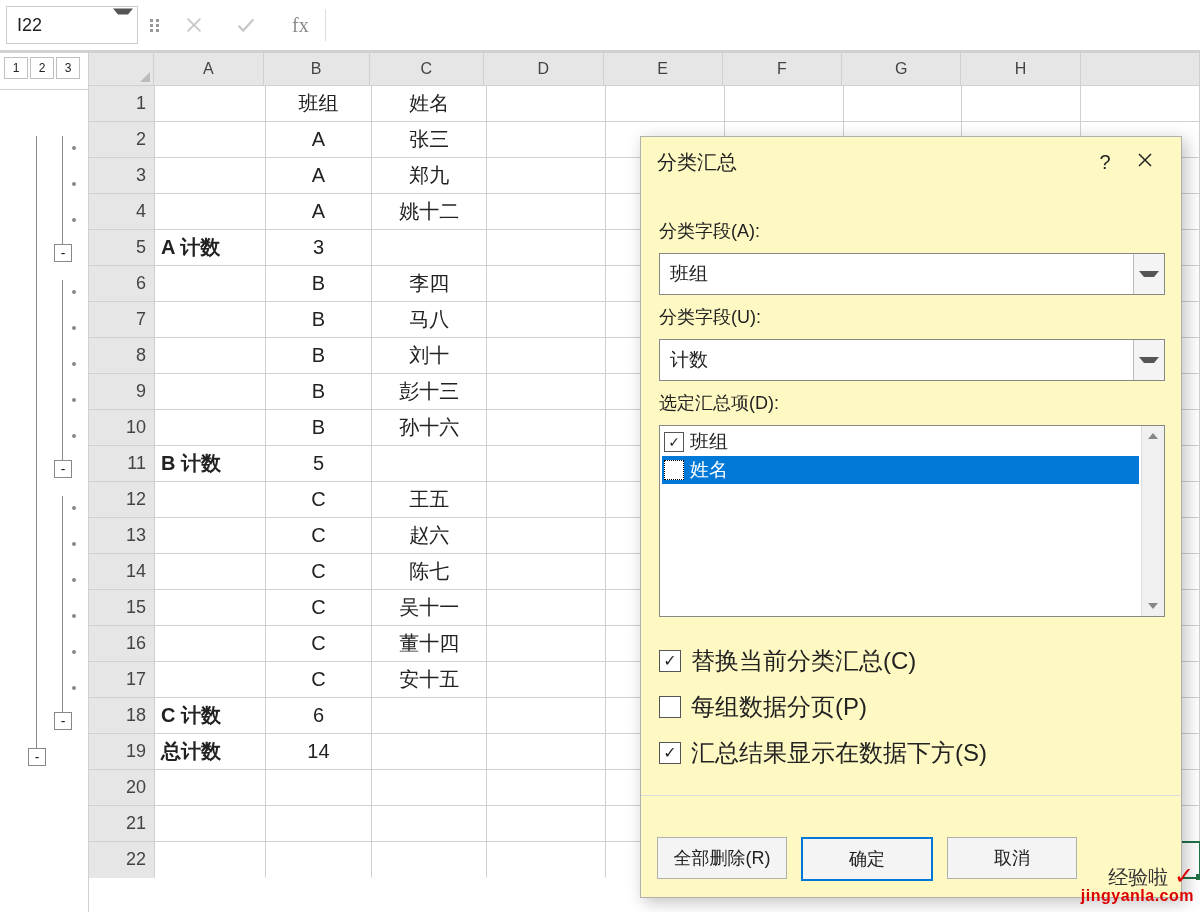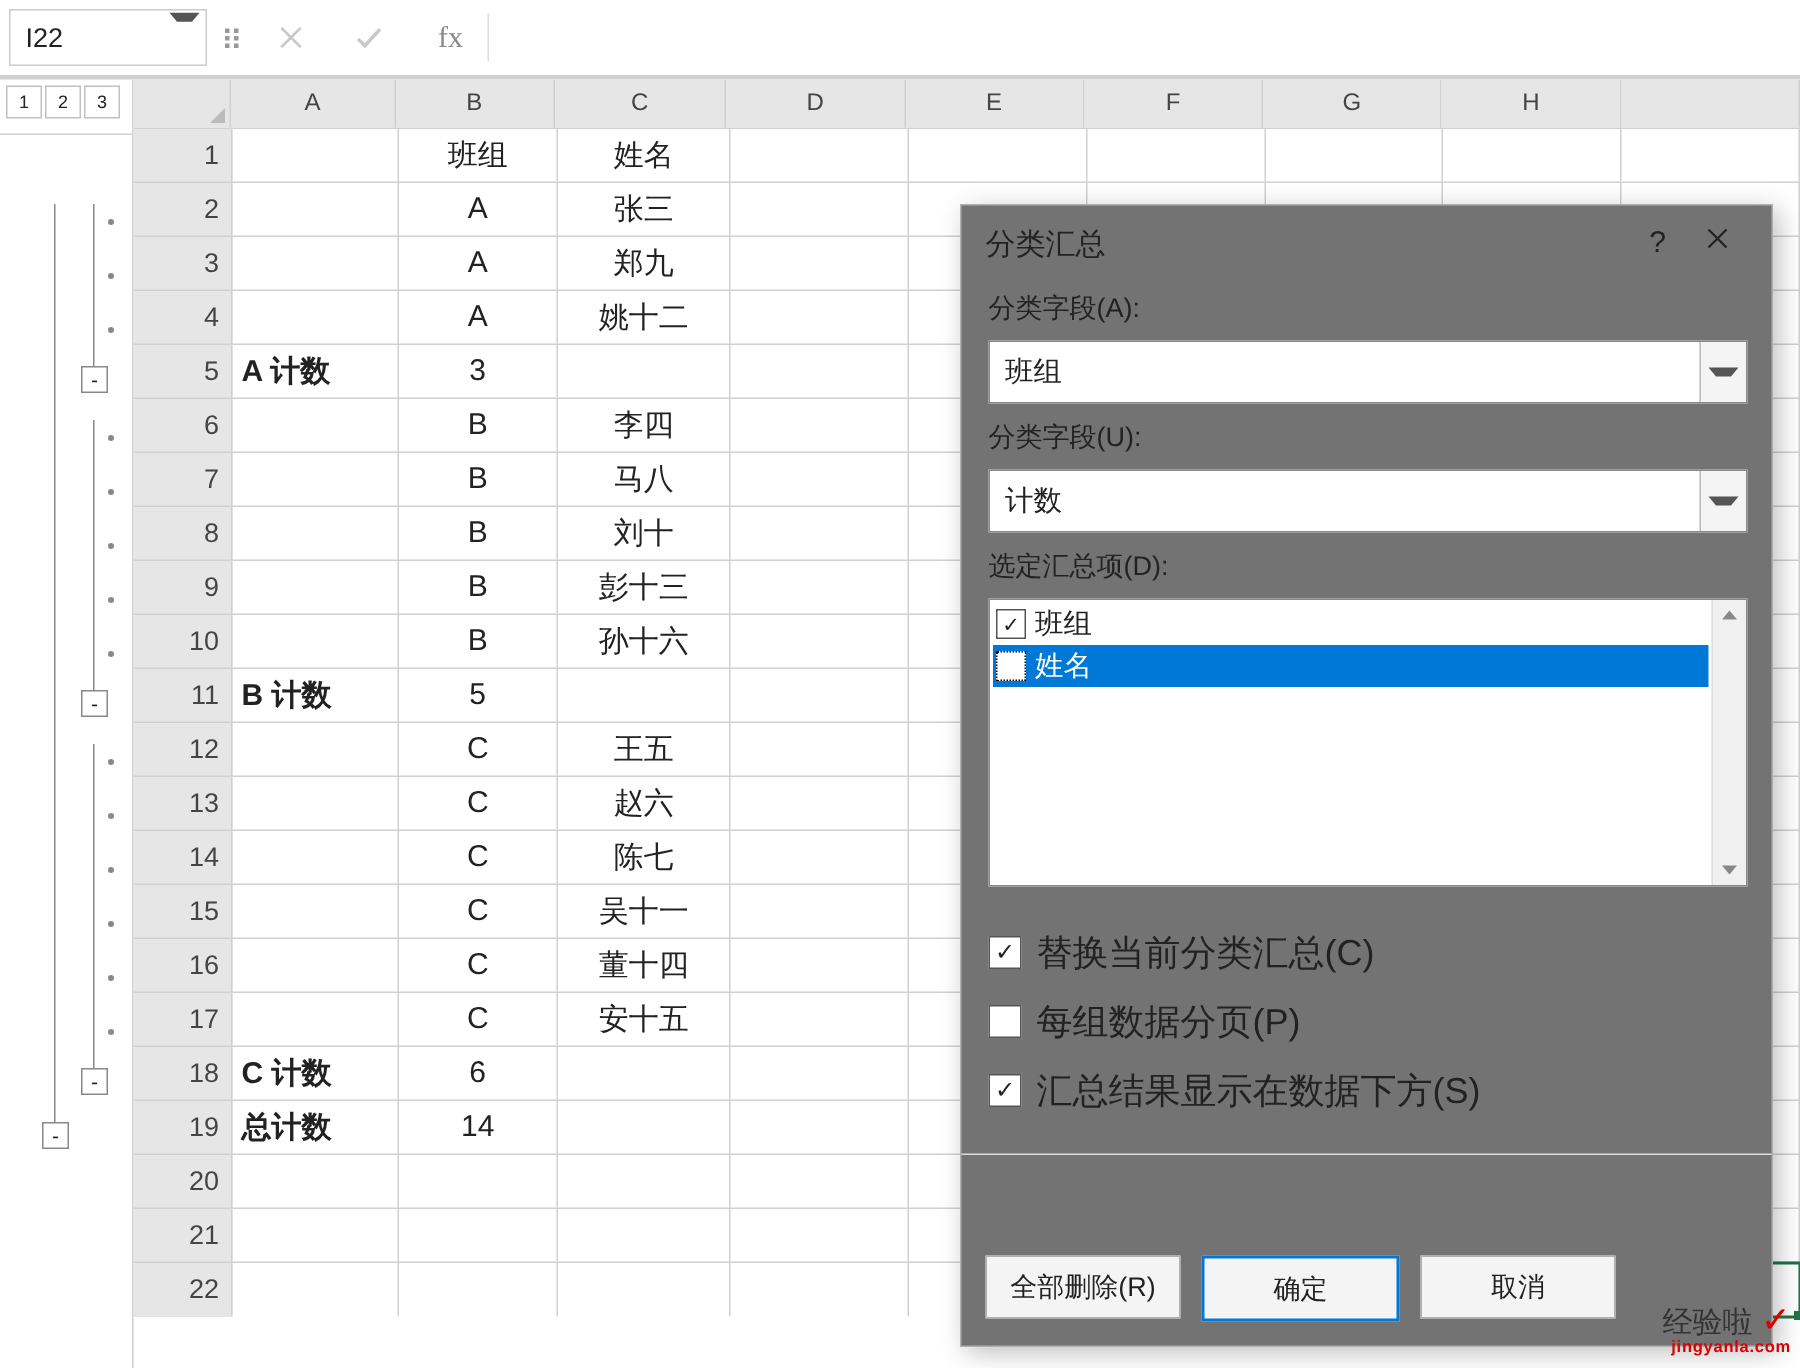--- a/index.html
+++ b/index.html
@@ -78,31 +78,31 @@
   .cell.bold { font-weight: bold; }
   .row22 .row-h, .row22 .cell { border-bottom-color: transparent; }
   .sel-cell { outline: 2px solid var(--green-line); outline-offset: -1px; position:relative; }
   .sel-cell::after { content:''; position:absolute; right:-3px; bottom:-3px; width:6px; height:6px; background:var(--green-line); }
 
   
   .dialog {
     position: absolute;
     left: 640px; top: 136px;
     width: 540px; height: 760px;
-    background: #737373;
+    background: #fef9c3;
     border: 1px solid #b0b0b0;
     box-shadow: 4px 4px 16px rgba(0,0,0,0.25);
     display: flex; flex-direction: column;
   }
   .dlg-title { height: 50px; display:flex; align-items:center; padding: 0 16px; font-size: 20px; }
   .dlg-title .spacer { flex:1; }
   .dlg-title .help { width: 40px; text-align:center; font-size: 20px; cursor:pointer; }
   .dlg-title .close { width: 40px; text-align:center; cursor:pointer; }
   .dlg-title .close svg { width: 18px; height: 18px; }
-  .dlg-body { padding: 6px 16px 0 18px; flex:1; display:flex; flex-direction:column; gap: 10px; }
+  .dlg-body { padding: 6px 16px 0 18px; flex:1; display:flex; flex-direction:column; gap: 10px; justify-content: center; }
   .dlg-label { font-size: 18px; color:#222; }
   .dlg-combo { height: 40px; border: 1px solid #888; display:flex; align-items:center; position:relative; background:#fff; }
   .dlg-combo span { padding-left: 10px; font-size: 19px; }
   .dlg-combo .dd-btn { position:absolute; right:0; top:0; height:100%; width:30px; border-left:1px solid #bbb; background:#f4f4f4; display:flex; align-items:center; justify-content:center; }
   .dd-chevron { width:0;height:0;border-left:5px solid transparent;border-right:5px solid transparent;border-top:6px solid #555; }
   .listbox { height: 190px; border: 1px solid #888; background:#fff; position:relative; display:flex; }
   .listbox-inner { flex:1; padding: 2px; }
   .lb-item { display:flex; align-items:center; height: 28px; padding-left: 2px; font-size: 19px; }
   .lb-item .cb { width:18px; height:18px; border:1px solid #555; margin-right:6px; display:flex;align-items:center;justify-content:center; background:#fff;}
   .lb-item .cb.checked::after { content:'✓'; font-size:14px; color:#222; }
@@ -117,21 +117,21 @@
   .chk-box { width:20px; height:20px; border:1px solid #555; display:flex;align-items:center;justify-content:center; background:#fff; }
   .chk-box.checked::after { content:'✓'; font-size:16px; color:#222; }
   .dlg-sep { height: 1px; background:#ddd; margin: 16px -16px 0 -18px; }
   .dlg-buttons { display:flex; gap:14px; padding: 16px; }
   .dlg-btn { min-width:128px; height:40px; border:1px solid #b0b0b0; background:#f4f4f4; font-size:18px; display:flex;align-items:center;justify-content:center; cursor:pointer; }
   .dlg-btn.default { border:2px solid var(--btn-blue); }
 
   .watermark { position:absolute; right:6px; bottom:8px; text-align:right; line-height:1; }
   .watermark .line1 { font-size:20px; font-weight:normal; color:#333; }
   .watermark .line1 .tick { color:#d00; font-size:24px; }
-  .watermark .line2 { font-size:11px; color:#d00; font-weight:bold; letter-spacing:0.5px; }
+  .watermark .line2 { font-size:16px; color:#d00; font-weight:bold; letter-spacing:0.5px; }
 </style>
 </head>
 <body>
 
 <div class="formula-bar">
   <div class="name-box">
     <span>I22</span>
     <span class="dd"><span class="dd-chevron"></span></span>
   </div>
   <div class="fb-grip">

